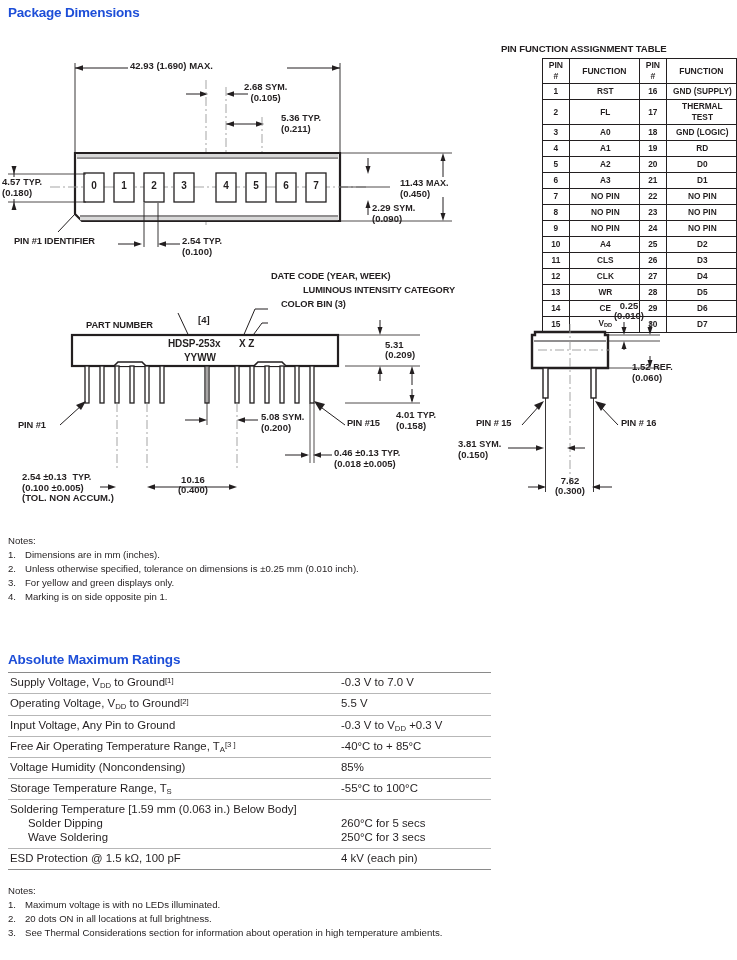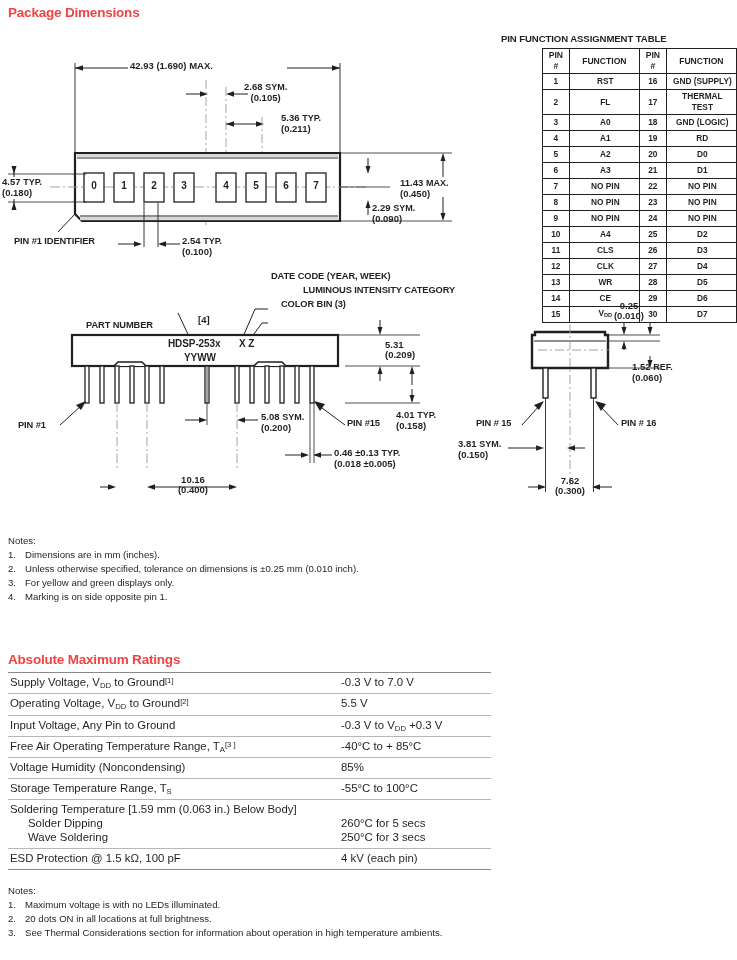--- a/index.html
+++ b/index.html
@@ -1,20 +1,20 @@
 <!DOCTYPE html>
 <html><head>
 <meta charset="utf-8">
 <style>
   html,body{margin:0;padding:0;background:#fff;}
   body{width:737px;height:960px;position:relative;
        font-family:"Liberation Sans","DejaVu Sans",sans-serif;
        color:#231f20;-webkit-font-smoothing:antialiased;}
   .abs{position:absolute;}
-  .sec-title{font-size:13.5px;font-weight:bold;color:#ef4444;letter-spacing:-0.2px;}
+  .sec-title{font-size:13.5px;font-weight:bold;color:#1d4ed8;letter-spacing:-0.2px;}
   .dim{font-size:9.5px;font-weight:bold;line-height:1.08;color:#231f20;white-space:nowrap;}
   .lbl{font-size:8.6px;font-weight:bold;color:#231f20;white-space:nowrap;letter-spacing:-0.1px;}
   .lbl9{font-size:9px;font-weight:bold;color:#231f20;white-space:nowrap;letter-spacing:-0.1px;}
   
   #pin-table{border-collapse:collapse;font-size:8.3px;font-weight:bold;margin-left:41px;}
   #pin-table th,#pin-table td{border:1px solid #231f20;padding:1px 3px;height:13px;
       line-height:11px;color:#231f20;}
   #pin-table th{text-align:center;font-size:8.6px;}
   #pin-table td.n{text-align:center;width:28px;}
   #pin-table td.f{text-align:center;padding-left:5px;}
@@ -158,21 +158,21 @@
   </div>
   <div class="abs dim" style="left:182px;top:211px;">
     <div><span>2.54</span>
       <span style="font-size:9px;">TYP.</span></div>
     <div>(0.100)</div>
   </div>
   <div class="abs lbl" style="left:14px;top:211px;font-size:9.3px;">PIN #1 IDENTIFIER</div>
 </div>
 
 <div class="abs" style="left:501px;top:33px;">
-  <div class="tbl-title" style="margin-bottom:4px;">PIN FUNCTION ASSIGNMENT TABLE</div>
+  <div class="tbl-title" style="margin-bottom:4px;margin-top:10px;">PIN FUNCTION ASSIGNMENT TABLE</div>
   <table id="pin-table">
     <thead>
       <tr>
         <th>PIN #</th>
         <th class="fh">FUNCTION</th>
         <th>PIN #</th>
         <th class="fh">FUNCTION</th>
       </tr>
     </thead>
     <tbody id="pin-table-body">
@@ -375,20 +375,26 @@
   <div class="abs dim" style="left:261px;top:147px;">
     <div><span>5.08</span>
       <span style="font-size:9px;">SYM.</span></div>
     <div>(0.200)</div>
   </div>
   <div class="abs dim" style="left:334px;top:183px;">
     <div><span>0.46 ±0.13</span>
       <span style="font-size:9px;">TYP.</span></div>
     <div>(0.018 ±0.005)</div>
   </div>
+  <div class="abs dim" style="left:22px;top:207px;">
+    <div><span>2.54 ±0.13</span>
+      <span style="font-size:9px;margin-left:3px;">TYP.</span></div>
+    <div>(0.100 ±0.005)</div>
+    <div>(TOL. NON ACCUM.)</div>
+  </div>
   <div class="abs dim" style="left:160px;top:210px;text-align:center;width:66px;">
     <div>10.16</div>
     <div>(0.400)</div>
   </div>
 </div>
 
 <div class="abs" style="left:460px;top:300px;width:277px;height:230px;">
   <svg width="277" height="230" viewBox="0 0 277 230">
 
     <path d="M72,35 L75,35 L75,32 L145,32 L145,35 L148,35 L148,68 L72,68 Z" fill="#ffffff" stroke="#231f20" stroke-width="2.4"></path>

